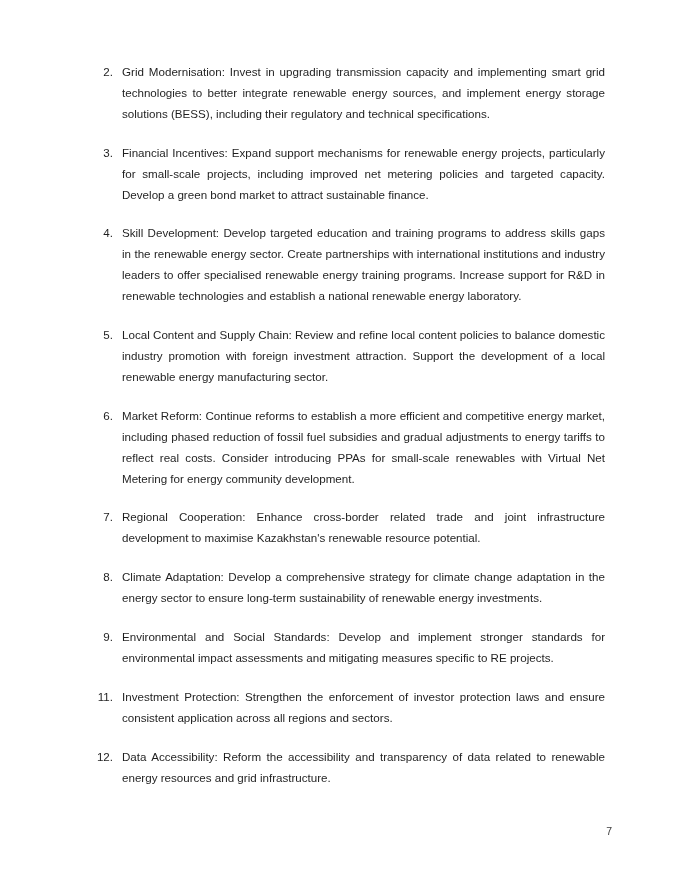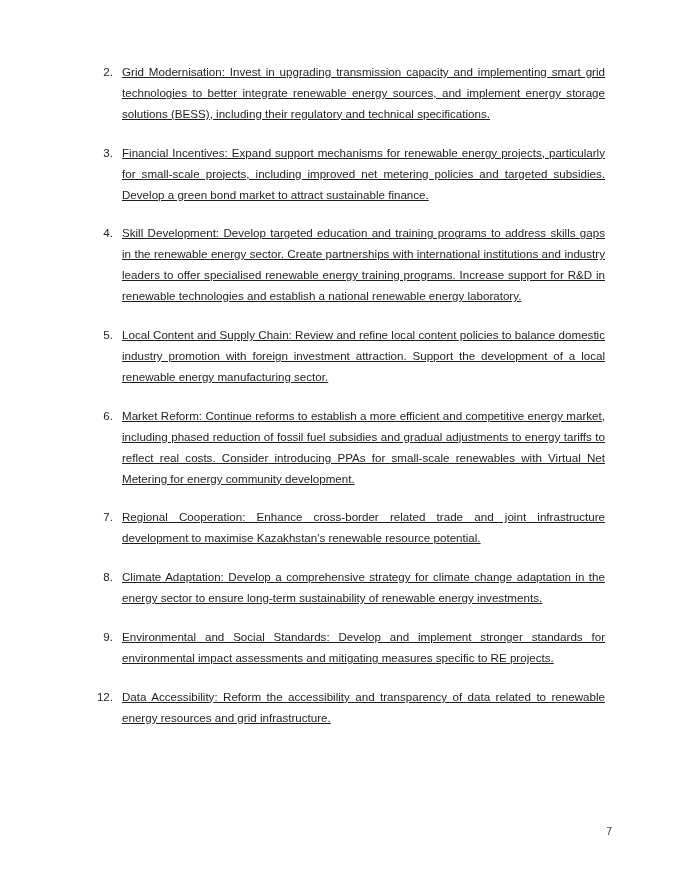--- a/index.html
+++ b/index.html
@@ -50,21 +50,20 @@
   }
 
   .list-body {
     flex: 1 1 auto;
     font-size: 11.6px;
     line-height: 20.9px;
     text-align: justify;
     text-justify: inter-word;
     color: #1f1f1f;
     hyphens: none;
-    text-decoration: underline;
   }
 
   
   .list-item:last-child {
     margin-bottom: 12px;
   }
 
   .page-number {
     position: absolute;
     left: 0;
@@ -83,21 +82,21 @@
 
   <div class="content">
 
     <div class="list-item">
       <div class="list-marker">2.</div>
       <div class="list-body">Grid Modernisation: Invest in upgrading transmission capacity and implementing smart grid technologies to better integrate renewable energy sources, and implement energy storage solutions (BESS), including their regulatory and technical specifications.</div>
     </div>
 
     <div class="list-item">
       <div class="list-marker">3.</div>
-      <div class="list-body">Financial Incentives: Expand support mechanisms for renewable energy projects, particularly for small-scale projects, including improved net metering policies and targeted subsidies. Develop a green bond market to attract sustainable finance.</div>
+      <div class="list-body">Financial Incentives: Expand support mechanisms for renewable energy projects, particularly for small-scale projects, including improved net metering policies and targeted capacity. Develop a green bond market to attract sustainable finance.</div>
     </div>
 
     <div class="list-item">
       <div class="list-marker">4.</div>
       <div class="list-body">Skill Development: Develop targeted education and training programs to address skills gaps in the renewable energy sector. Create partnerships with international institutions and industry leaders to offer specialised renewable energy training programs. Increase support for R&amp;D in renewable technologies and establish a national renewable energy laboratory.</div>
     </div>
 
     <div class="list-item">
       <div class="list-marker">5.</div>
       <div class="list-body">Local Content and Supply Chain: Review and refine local content policies to balance domestic industry promotion with foreign investment attraction. Support the development of a local renewable energy manufacturing sector.</div>
@@ -117,20 +116,24 @@
       <div class="list-marker">8.</div>
       <div class="list-body">Climate Adaptation: Develop a comprehensive strategy for climate change adaptation in the energy sector to ensure long-term sustainability of renewable energy investments.</div>
     </div>
 
     <div class="list-item">
       <div class="list-marker">9.</div>
       <div class="list-body">Environmental and Social Standards: Develop and implement stronger standards for environmental impact assessments and mitigating measures specific to RE projects.</div>
     </div>
 
 
+    <div class="list-item">
+      <div class="list-marker">11.</div>
+      <div class="list-body">Investment Protection: Strengthen the enforcement of investor protection laws and ensure consistent application across all regions and sectors.</div>
+    </div>
 
     <div class="list-item">
       <div class="list-marker">12.</div>
       <div class="list-body">Data Accessibility: Reform the accessibility and transparency of data related to renewable energy resources and grid infrastructure.</div>
     </div>
 
   </div>
 
   <div class="page-number">7</div>
 

